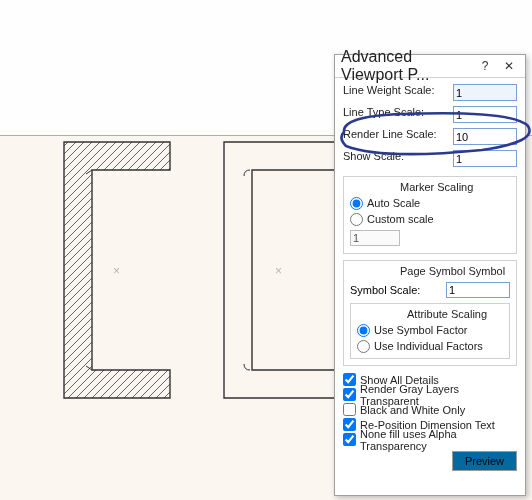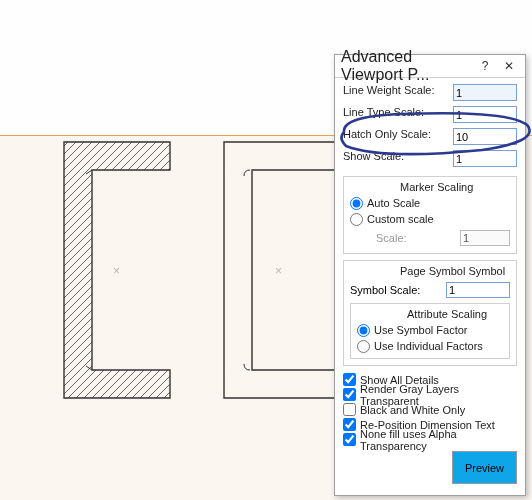--- a/index.html
+++ b/index.html
@@ -15,21 +15,21 @@
   .titlebar .tbtn{width:24px;text-align:center;font-size:12px;color:#333;cursor:default;}
   .body{padding:6px 8px 4px 8px;}
   .row{display:flex;height:20px;margin-bottom:2px;}
   .row .lbl{flex:1;font-size:11px;color:#222;}
   .row input[type=text]{width:58px;height:15px;font-size:11px;border:1px solid #7a9fd4;padding:0 2px;background:#fff;}
   .fieldset{border:1px solid #d0d0d0;margin:6px 0 2px 0;padding:4px 6px 6px 6px;}
   .legend{font-size:11px;color:#222;margin-top:-10px;margin-bottom:2px;background:#fff;display:inline-block;padding:0 2px;margin-left:48px;}
   .radio-row,.chk-row{display:flex;align-items:center;height:16px;font-size:11px;color:#222;}
   .radio-row input,.chk-row input{margin:0 4px 0 0;}
   .disabled{color:#9a9a9a;}
-  .btn{border:1px solid #9a9a9a;background:#0ea5e9;font-size:11px;height:33px;padding:0 12px;cursor:default;}
+  .btn{border:1px solid #9a9a9a;background:#0369a1;font-size:11px;height:20px;padding:0 12px;cursor:default;}
   .preview-row{display:flex;justify-content:flex-end;margin:4px 0;}
   .annot{position:absolute;pointer-events:none;}
   .chk-list{margin-top:6px;}
   .chk-list .chk-row{height:15px;}
   .scale-row{display:flex;align-items:center;height:18px;margin-top:2px;}
   .scale-row .lbl{flex:1;font-size:11px;}
   .scale-row input{width:44px;height:14px;font-size:11px;border:1px solid #bdbdbd;padding:0 2px;}
   .inner-group{border:1px solid #d0d0d0;margin-top:4px;padding:4px 6px;}
 </style>
 </head>
@@ -74,40 +74,39 @@
   <div class="body">
     <div class="row">
       <span class="lbl">Line Weight Scale:</span>
       <input type="text" style="background: rgb(238, 244, 252);" value="1">
     </div>
     <div class="row">
       <span class="lbl">Line Type Scale:</span>
       <input type="text" value="1" style="">
     </div>
     <div class="row">
-      <span class="lbl">Hatch Only Scale:</span>
+      <span class="lbl">Render Line Scale:</span>
       <input type="text" value="10" style="">
     </div>
     <div class="row">
       <span class="lbl">Show Scale:</span>
       <input type="text" value="1" style="">
     </div>
 
     <div class="fieldset">
       <div class="legend">Marker Scaling</div>
       <label class="radio-row">
           <input type="radio" name="ms" checked="" style="">
           <span>Auto Scale</span>
         </label>
       <label class="radio-row">
           <input type="radio" name="ms" style="">
           <span>Custom scale</span>
         </label>
       <div class="scale-row disabled">
-        <span class="lbl" style="padding-left:26px;">Scale:</span>
         <input type="text" disabled="" value="1" style="">
       </div>
     </div>
 
     <div class="fieldset">
       <div class="legend">Page Symbol Symbol</div>
       <div class="scale-row">
         <span class="lbl">Symbol Scale:</span>
         <input type="text" style="width: 58px; border: 1px solid rgb(122, 159, 212);" value="1">
       </div>

